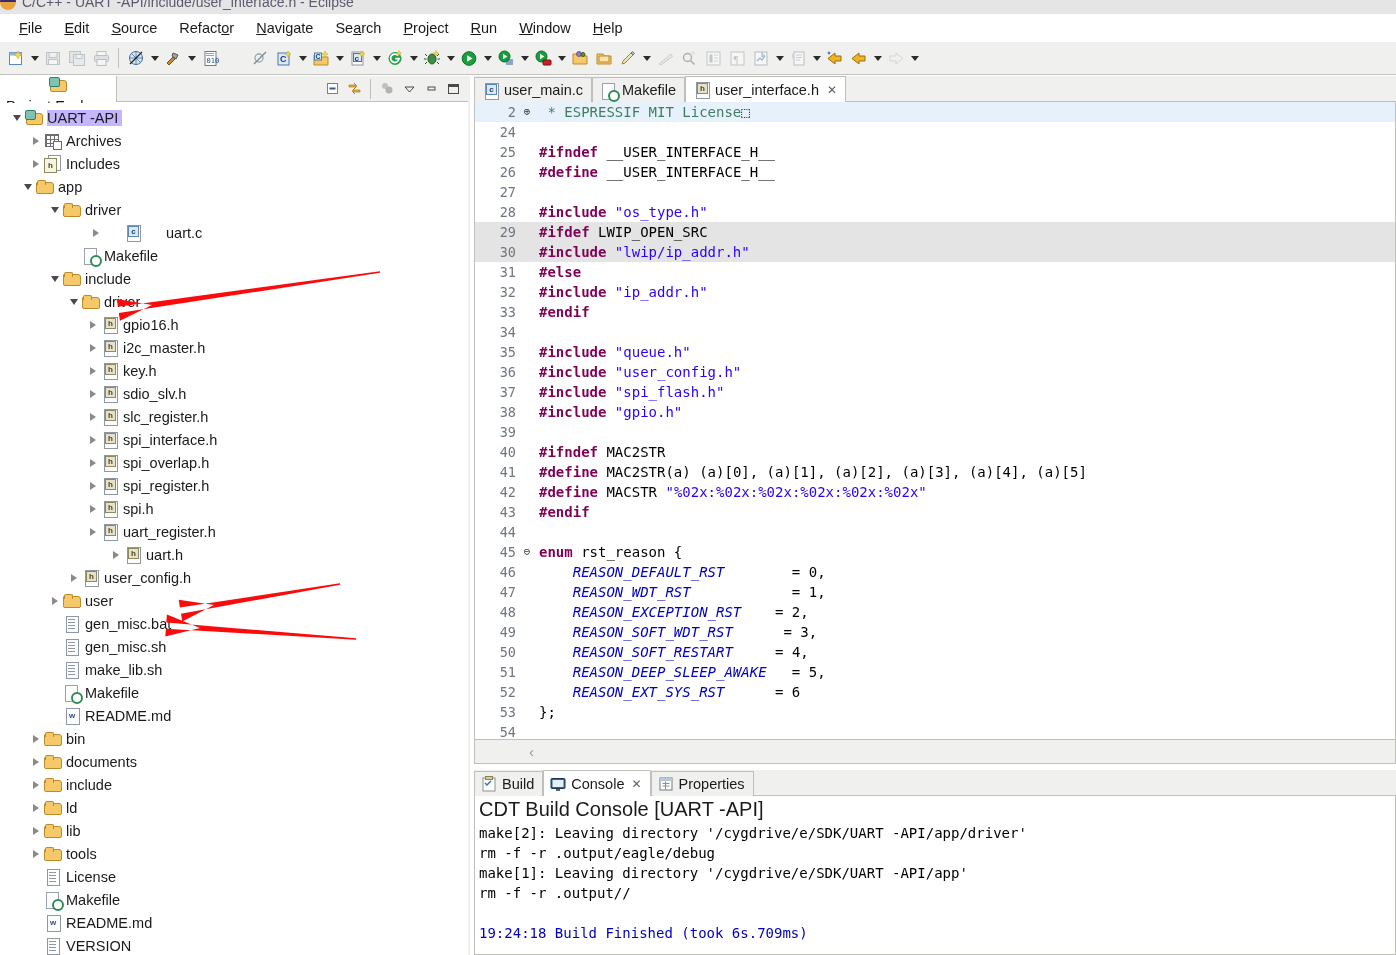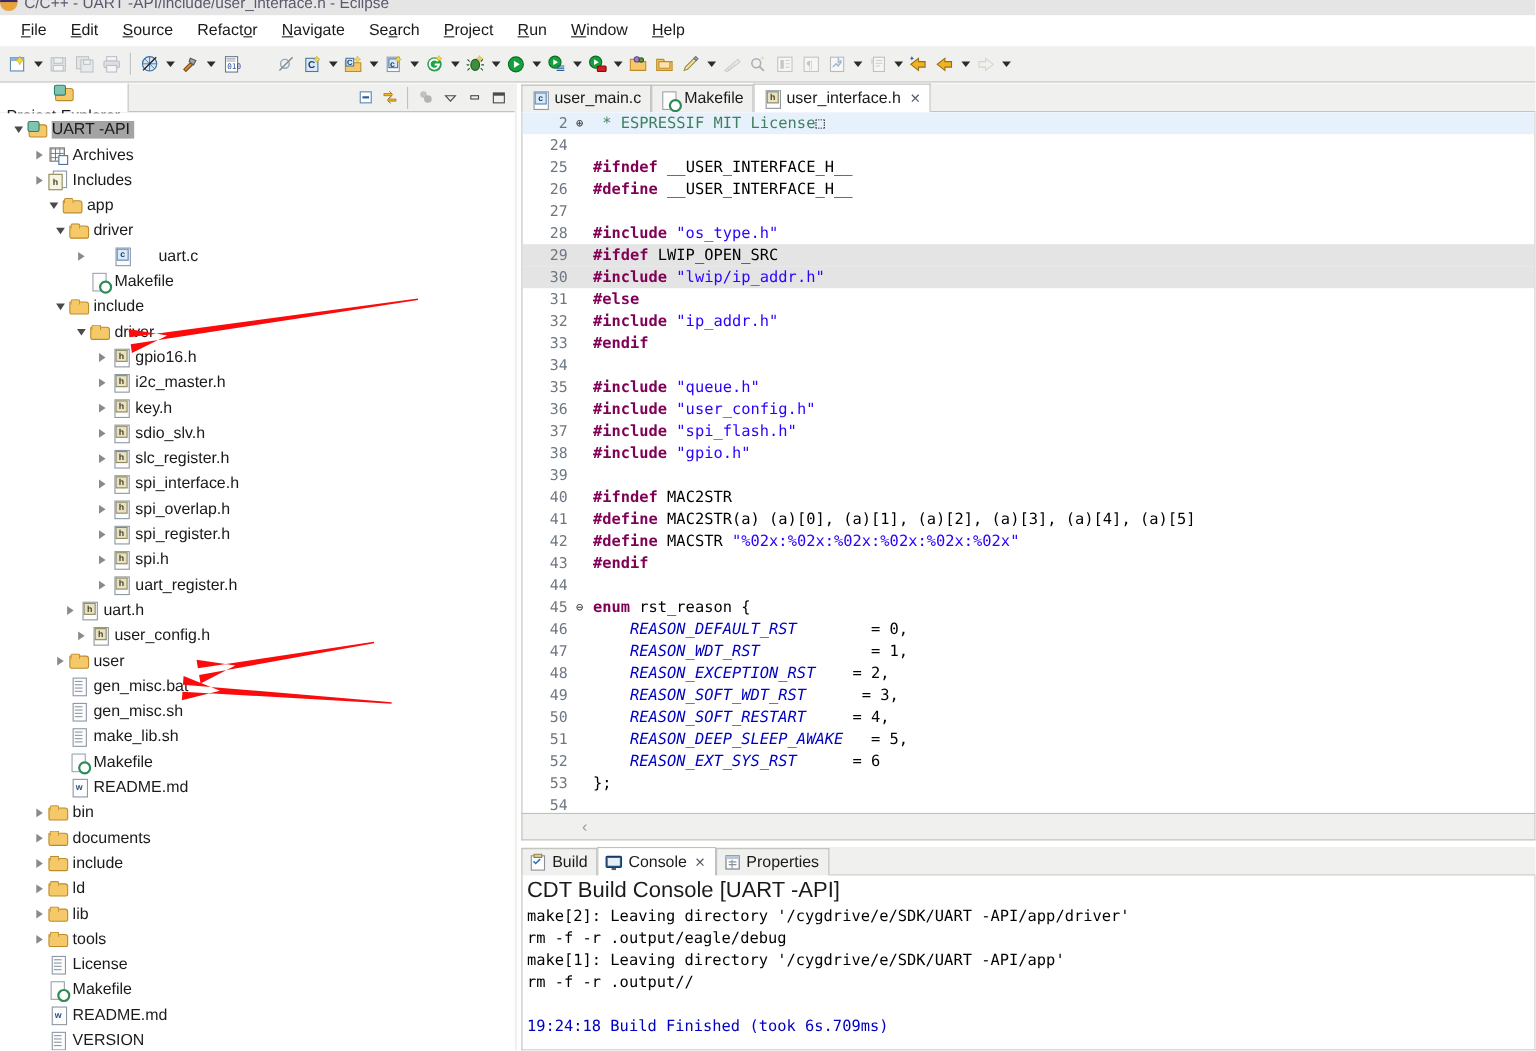--- a/index.html
+++ b/index.html
@@ -123,21 +123,21 @@
     content: ""; width: 0; height: 0; border-top: 4.5px solid transparent;
     border-bottom: 4.5px solid transparent; border-left: 6px solid #8a8a8a;
   }
   .twist.open::before {
     content: ""; width: 0; height: 0; border-left: 4.5px solid transparent;
     border-right: 4.5px solid transparent; border-top: 6px solid #4a4a4a;
   }
   .twist.none::before { content: ""; }
   .ticon { width: 17px; height: 17px; flex: none; margin-right: 5px; position: relative; }
   .tlabel { padding-right: 4px; }
-  .tlabel.sel { background: #a3a3a3; }
+  .tlabel.sel { background: #c4b5fd; }
 
   
   .fi-folder::before {
     content: ""; position: absolute; left: 0; top: 4px; width: 16px; height: 10px;
     background: #f5c96a; border: 1px solid #bd8b2a; border-radius: 1px 3px 2px 2px;
   }
   .fi-folder::after {
     content: ""; position: absolute; left: 1px; top: 1.5px; width: 7px; height: 4px;
     background: #f5c96a; border: 1px solid #bd8b2a; border-bottom: none;
     border-radius: 2px 2px 0 0;
@@ -603,31 +603,31 @@
           <div class="trow" style="padding-left: 28px;">
             <span class="twist closed"></span>
             <span class="ticon fi-arch"></span>
             <span class="tlabel">Archives</span>
           </div>
           <div class="trow" style="padding-left: 28px;">
             <span class="twist closed"></span>
             <span class="ticon fi-inc"></span>
             <span class="tlabel">Includes</span>
           </div>
-          <div class="trow" style="padding-left: 41px;">
+          <div class="trow" style="padding-left: 20px;">
             <span class="twist open"></span>
             <span class="ticon fi-folder"></span>
             <span class="tlabel">app</span>
           </div>
           <div class="trow" style="padding-left: 47px;">
             <span class="twist open"></span>
             <span class="ticon fi-folder"></span>
             <span class="tlabel">driver</span>
           </div>
-          <div class="trow" style="padding-left: 66px; gap: 20px;">
+          <div class="trow" style="padding-left: 88px; gap: 20px;">
             <span class="twist closed"></span>
             <span class="ticon fi-c"></span>
             <span class="tlabel">uart.c</span>
           </div>
           <div class="trow" style="padding-left: 66px;">
             <span class="twist none"></span>
             <span class="ticon fi-make"></span>
             <span class="tlabel">Makefile</span>
           </div>
           <div class="trow" style="padding-left: 47px;">
@@ -683,21 +683,21 @@
           <div class="trow" style="padding-left: 85px;">
             <span class="twist closed"></span>
             <span class="ticon fi-h"></span>
             <span class="tlabel">spi.h</span>
           </div>
           <div class="trow" style="padding-left: 85px;">
             <span class="twist closed"></span>
             <span class="ticon fi-h"></span>
             <span class="tlabel">uart_register.h</span>
           </div>
-          <div class="trow" style="padding-left: 56px;">
+          <div class="trow" style="padding-left: 108px;">
             <span class="twist closed"></span>
             <span class="ticon fi-h"></span>
             <span class="tlabel">uart.h</span>
           </div>
           <div class="trow" style="padding-left: 66px;">
             <span class="twist closed"></span>
             <span class="ticon fi-h"></span>
             <span class="tlabel">user_config.h</span>
           </div>
           <div class="trow" style="padding-left: 47px;">

